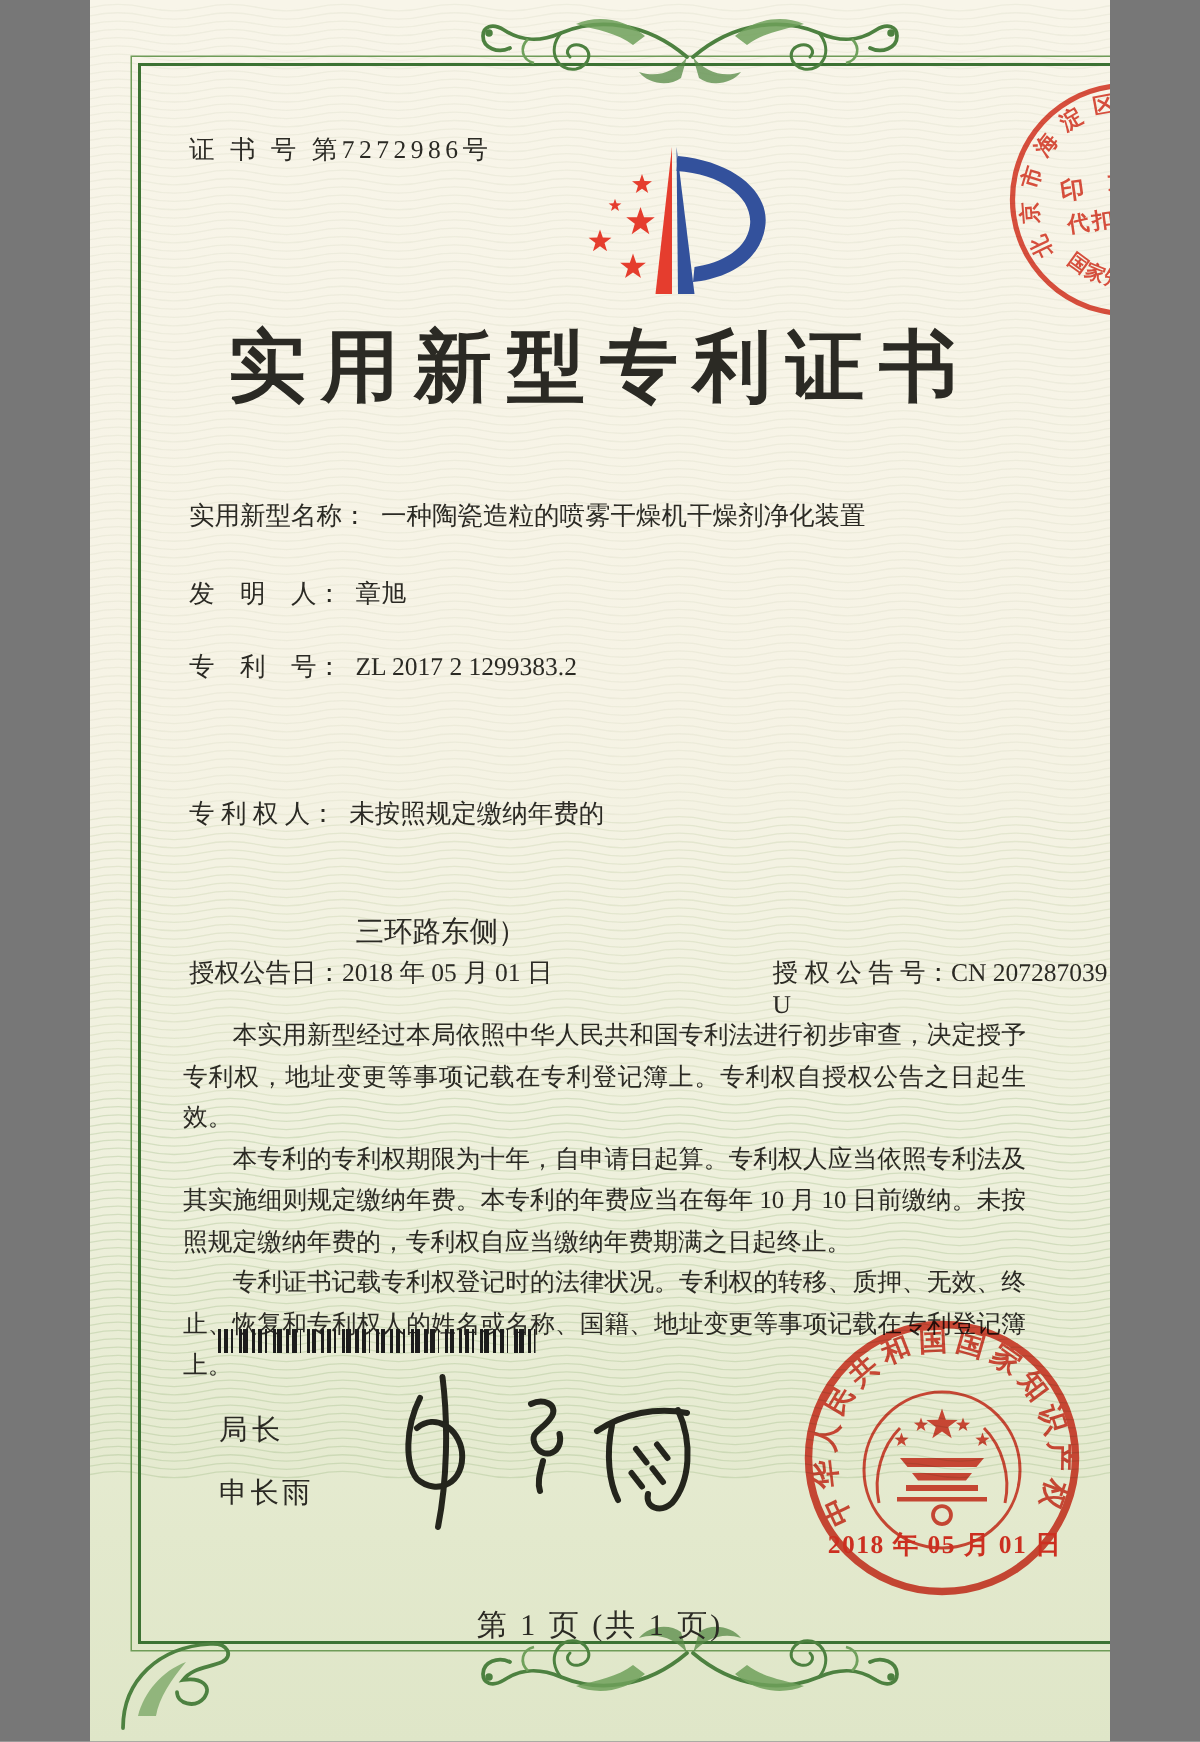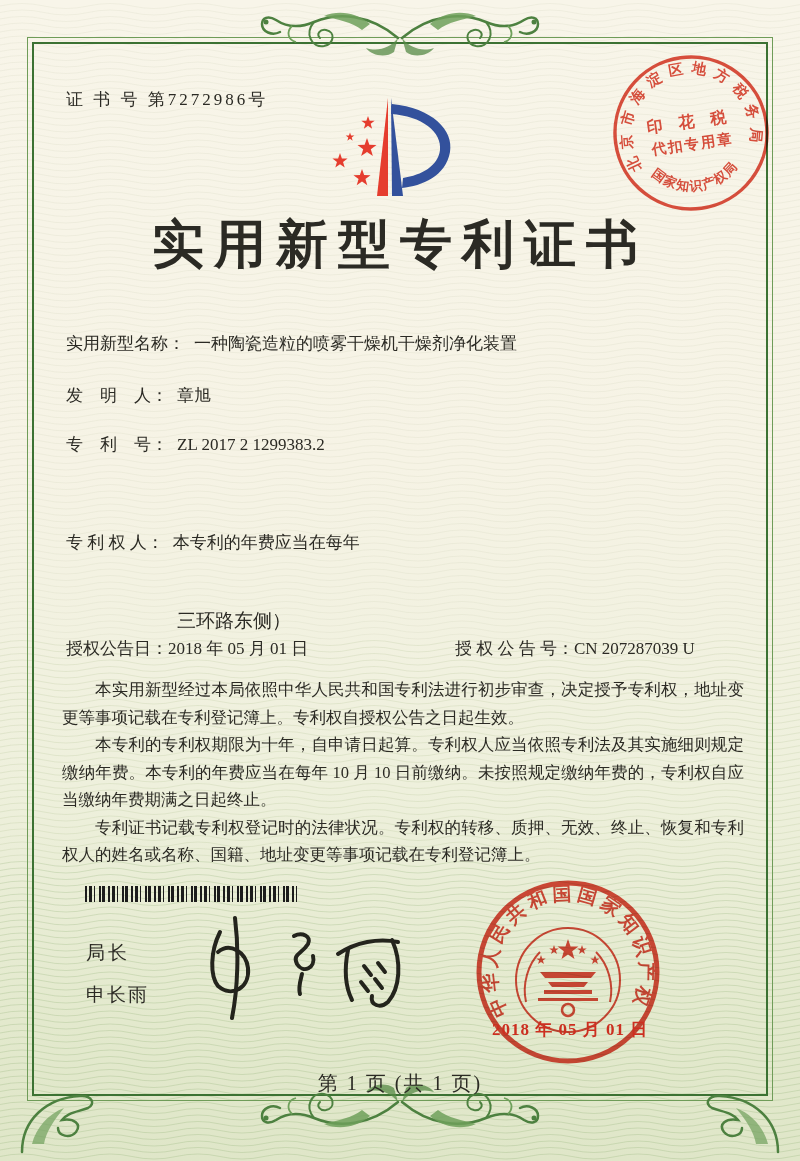--- a/index.html
+++ b/index.html
@@ -1,18 +1,18 @@
 <!DOCTYPE html>
 <html><head>
 <meta charset="utf-8">
 <style>
   * { margin:0; padding:0; box-sizing:border-box; }
   body { background:#777; }
   .page {
-    position:relative; width:800px; height:1161px; margin:0 auto; overflow:hidden;
+    position:relative; width:680px; height:1161px; margin:0 auto; overflow:hidden;
     background:linear-gradient(180deg,#f8f5e9 0%,#f6f3e5 40%,#eef0dc 68%,#e3e9cd 88%,#dfe6c8 100%);
     font-family:"Liberation Serif","DejaVu Serif",serif; color:#2b2a24;
   }
   #guilloche { position:absolute; inset:0; z-index:0; }
   .frame-outer { position:absolute; left:27px; top:37px; width:746px; height:1064px;
     border:1px solid #6f9c58; z-index:1; }
   .frame-inner { position:absolute; left:32px; top:42px; width:736px; height:1054px;
     border:2px solid #3c7233; z-index:1; }
   .ornament { position:absolute; z-index:2; }
   .cert-no { position:absolute; left:66px; top:88px; font-size:17px; letter-spacing:3px; z-index:3; }
@@ -304,21 +304,21 @@
   <div class="frow" style="top:332px">
     <span>实用新型名称：</span><span class="fvalue">一种陶瓷造粒的喷雾干燥机干燥剂净化装置</span>
   </div>
   <div class="frow" style="top:384px">
     <span>发　明　人：</span><span class="fvalue">章旭</span>
   </div>
   <div class="frow" style="top:433px">
     <span>专　利　号：</span><span class="fvalue">ZL 2017 2 1299383.2</span>
   </div>
   <div class="frow" style="top:531px">
-    <span>专 利 权 人：</span><span class="fvalue">本专利的年费应当在每年</span>
+    <span>专 利 权 人：</span><span class="fvalue">未按照规定缴纳年费的</span>
   </div>
   <div class="addr2" style="top:608px">三环路东侧）</div>
 
   <div class="grant-left" style="top:637px">
     <span>授权公告日：</span><span>2018 年 05 月 01 日</span>
   </div>
   <div class="grant-right" style="top:637px">
     <span>授 权 公 告 号：</span><span>CN 207287039 U</span>
   </div>
 

